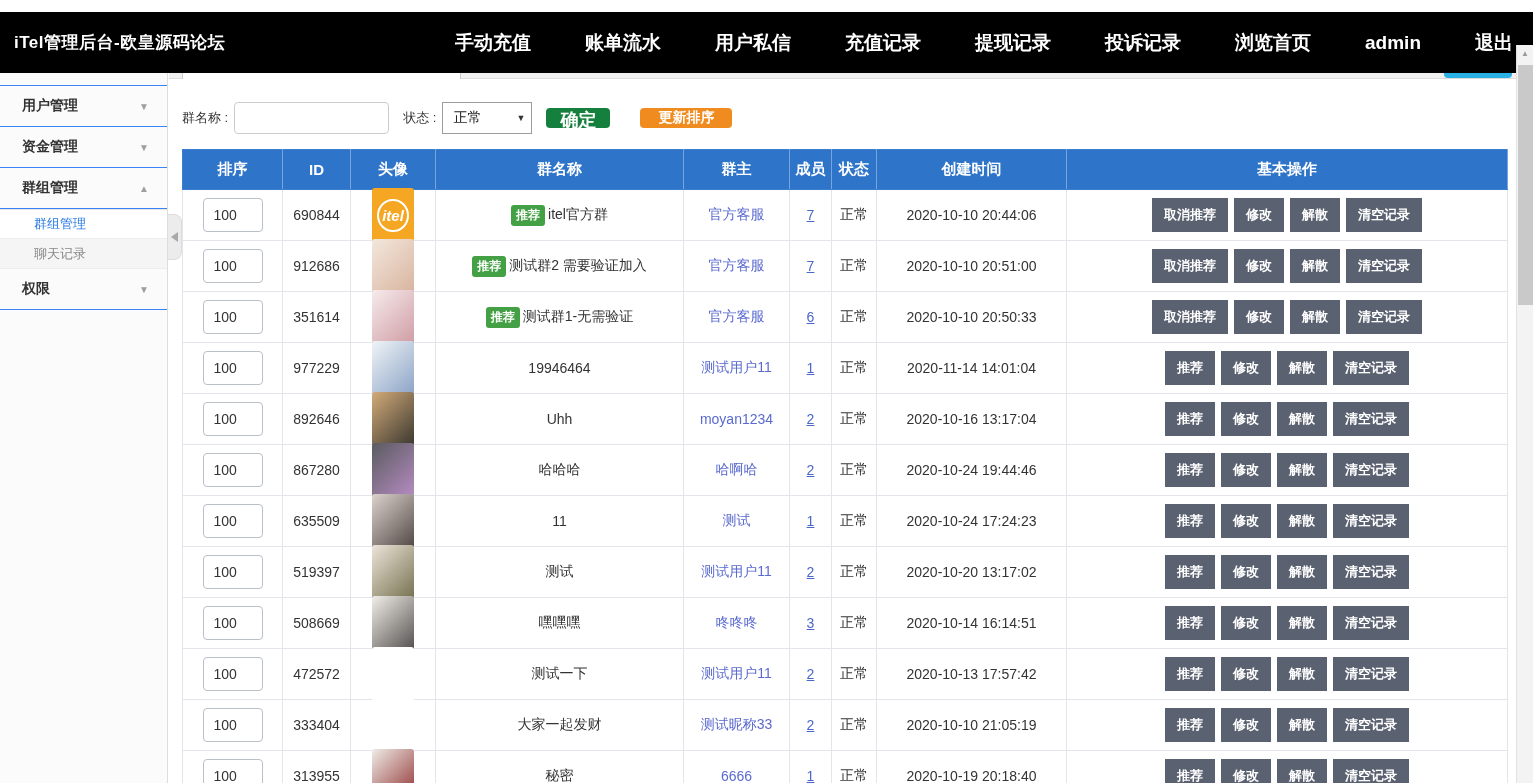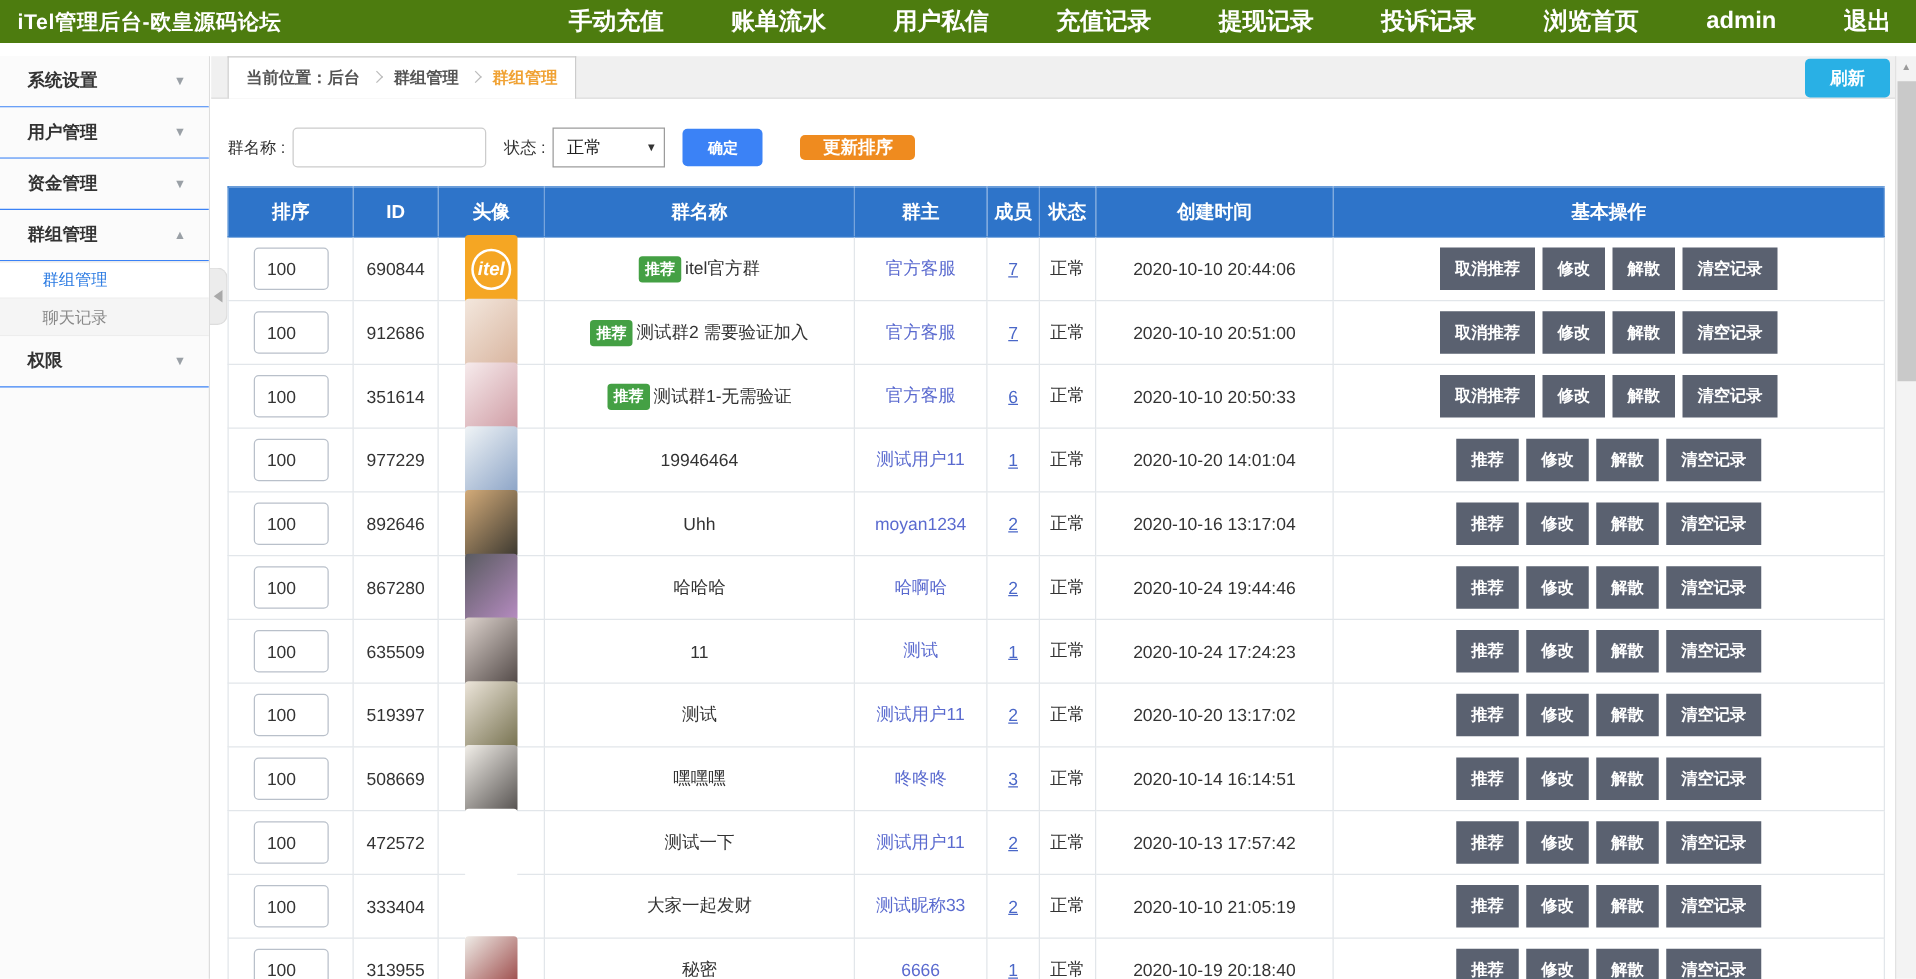--- a/index.html
+++ b/index.html
@@ -1,20 +1,20 @@
 <!DOCTYPE html>
 <html><head>
 <meta charset="utf-8">
 <style>
   * { margin:0; padding:0; box-sizing:border-box; }
   html,body { width:1533px; height:783px; overflow:hidden; background:#fff;
     font-family:"Liberation Sans","DejaVu Sans",sans-serif; }
 
   
-  .topbar { position:fixed; top:0; left:0; width:1533px; height:34px; background:#4d7c0f;
+  .topbar { position:fixed; top:12px; left:0; width:1533px; height:61px; background:#000000;
     display:flex; align-items:center; justify-content:space-between; padding:0 14px; z-index:30; }
   .brand { color:#fff; font-size:17px; font-weight:700; letter-spacing:.5px; }
   .topmenu { display:flex; align-items:center; gap:26px; padding-right:6px; }
   .topmenu a { color:#fff; font-size:19px; font-weight:700; text-decoration:none; cursor:pointer; white-space:nowrap;margin-left:28px; }
 
   
   .sidebar { position:fixed; top:45px; left:0; width:168px; bottom:0; background:#fbfbfb;
     border-right:1px solid #ddd; z-index:10; }
   .side-item { height:41px; display:flex; align-items:center; justify-content:space-between;
     padding:0 18px 0 22px; border-bottom:1px solid #3b82f6; cursor:pointer; background:#fbfbfb; }
@@ -48,21 +48,21 @@
     font-size:14px; border-radius:4px; }
 
   .filterrow { display:flex; align-items:center; margin:22px 0 0 13px; height:34px; }
   .flabel { font-size:13px; color:#333; margin-right:6px; white-space:nowrap; }
   .finput { width:155px; height:32px; border:1px solid #ccc; border-radius:4px; margin-right:14px;
     padding:0 8px; font-size:14px; font-family:inherit; }
   .fselect { width:90px; height:32px; border:1px solid #9c9c9c; background:#fff; display:flex;
     align-items:center; justify-content:space-between; padding:0 6px 0 10px; font-size:14px;
     color:#222; cursor:pointer; margin-right:14px; }
   .fselect .caret { font-size:9px; color:#333; }
-  .confirm { width:64px; height:30px; background:#3b82f6; font-size:12px; }
+  .confirm { width:64px; height:20px; background:#15803d; font-size:18px; }
   .ordersort { width:92px; height:20px; background:#ef8b1f; font-size:14px; margin-left:30px; }
 
   
   .gtable { border-collapse:collapse; table-layout:fixed; width:1326px; margin:14px 0 0 13px; }
   .gtable th { background:#2e74c9; color:#fff; font-size:15px; font-weight:700; height:40px;
     border:1px solid #3a7ecd; border-right:1px solid rgba(255,255,255,.35); text-align:center; }
   .gtable td { border:1px solid #e2e6ea; height:51px; text-align:center; font-size:14px;
     color:#333; background:#fff; padding:0; }
   .sort-input { width:60px; height:34px; border:1px solid #b9c0ca; border-radius:4px;
     padding-left:10px; font-size:14px; font-family:inherit; color:#333; }
@@ -228,21 +228,21 @@
         <tr>
           <td><input class="sort-input" value="100" style=""></td>
           <td>977229</td>
           <td>
             <div class="avatar" style="background: linear-gradient(135deg, rgb(240, 244, 246), rgb(139, 163, 198));"></div>
           </td>
           <td><span>19946464</span></td>
           <td><a class="owner-link">测试用户11</a></td>
           <td><a class="member-link">1</a></td>
           <td>正常</td>
-          <td>2020-10-20 14:01:04</td>
+          <td>2020-11-14 14:01:04</td>
           <td><button class="act-btn">推荐</button><button class="act-btn">修改</button><button class="act-btn">解散</button><button class="act-btn">清空记录</button></td>
         </tr>
         <tr>
           <td><input class="sort-input" value="100" style=""></td>
           <td>892646</td>
           <td>
             <div class="avatar" style="background: linear-gradient(135deg, rgb(211, 171, 121), rgb(58, 55, 47));"></div>
           </td>
           <td><span>Uhh</span></td>
           <td><a class="owner-link">moyan1234</a></td>

